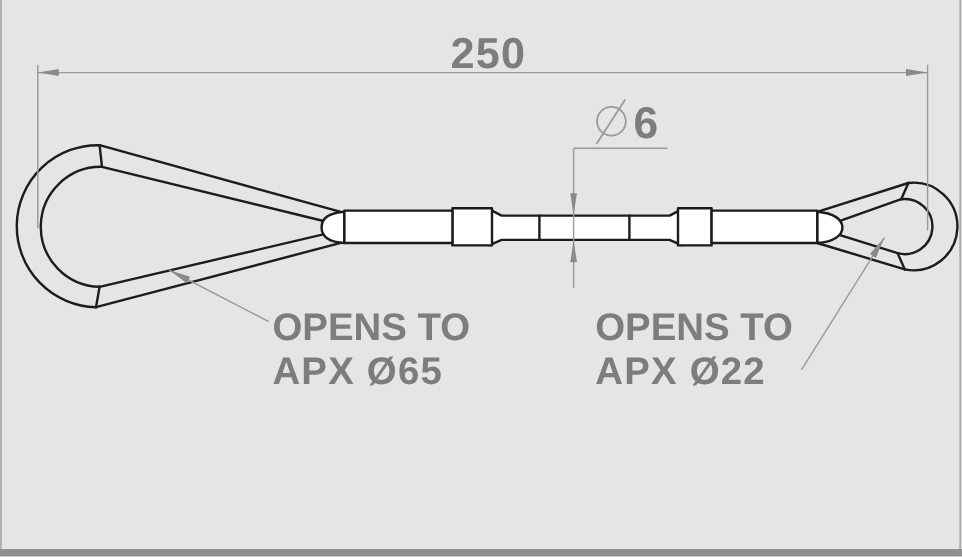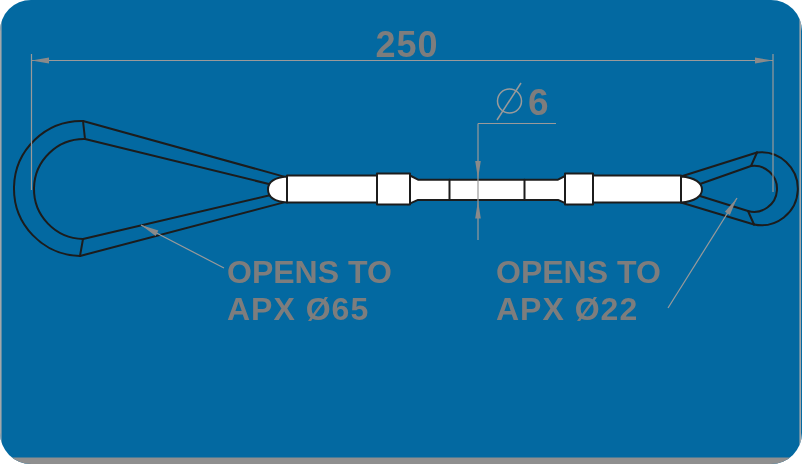--- a/index.html
+++ b/index.html
@@ -1,23 +1,22 @@
 <!DOCTYPE html>
 <html><head>
 <meta charset="utf-8">
 <style>
   html, body { margin: 0; padding: 0; background: #ffffff; }
   .sheet {
     position: relative;
     width: 802px;
     height: 464px;
-    background: #0369a1;
+    background: #e5e5e5;
     overflow: hidden;
     font-family: "Liberation Sans", sans-serif;
-    border-radius: 31px;
   }
   svg { position: absolute; left: 0; top: 0; display: block; }
 
   
   .part { stroke: #1c1c1c; stroke-width: 2; fill: none; stroke-linejoin: round; stroke-linecap: round; }
   .part-fill { stroke: #1c1c1c; stroke-width: 2; fill: #ffffff; stroke-linejoin: round; }
 
   
   .dim { stroke: #9a9a9a; stroke-width: 1.2; fill: none; }
   .dim-thin { stroke: #9a9a9a; stroke-width: 1.5; fill: none; }

